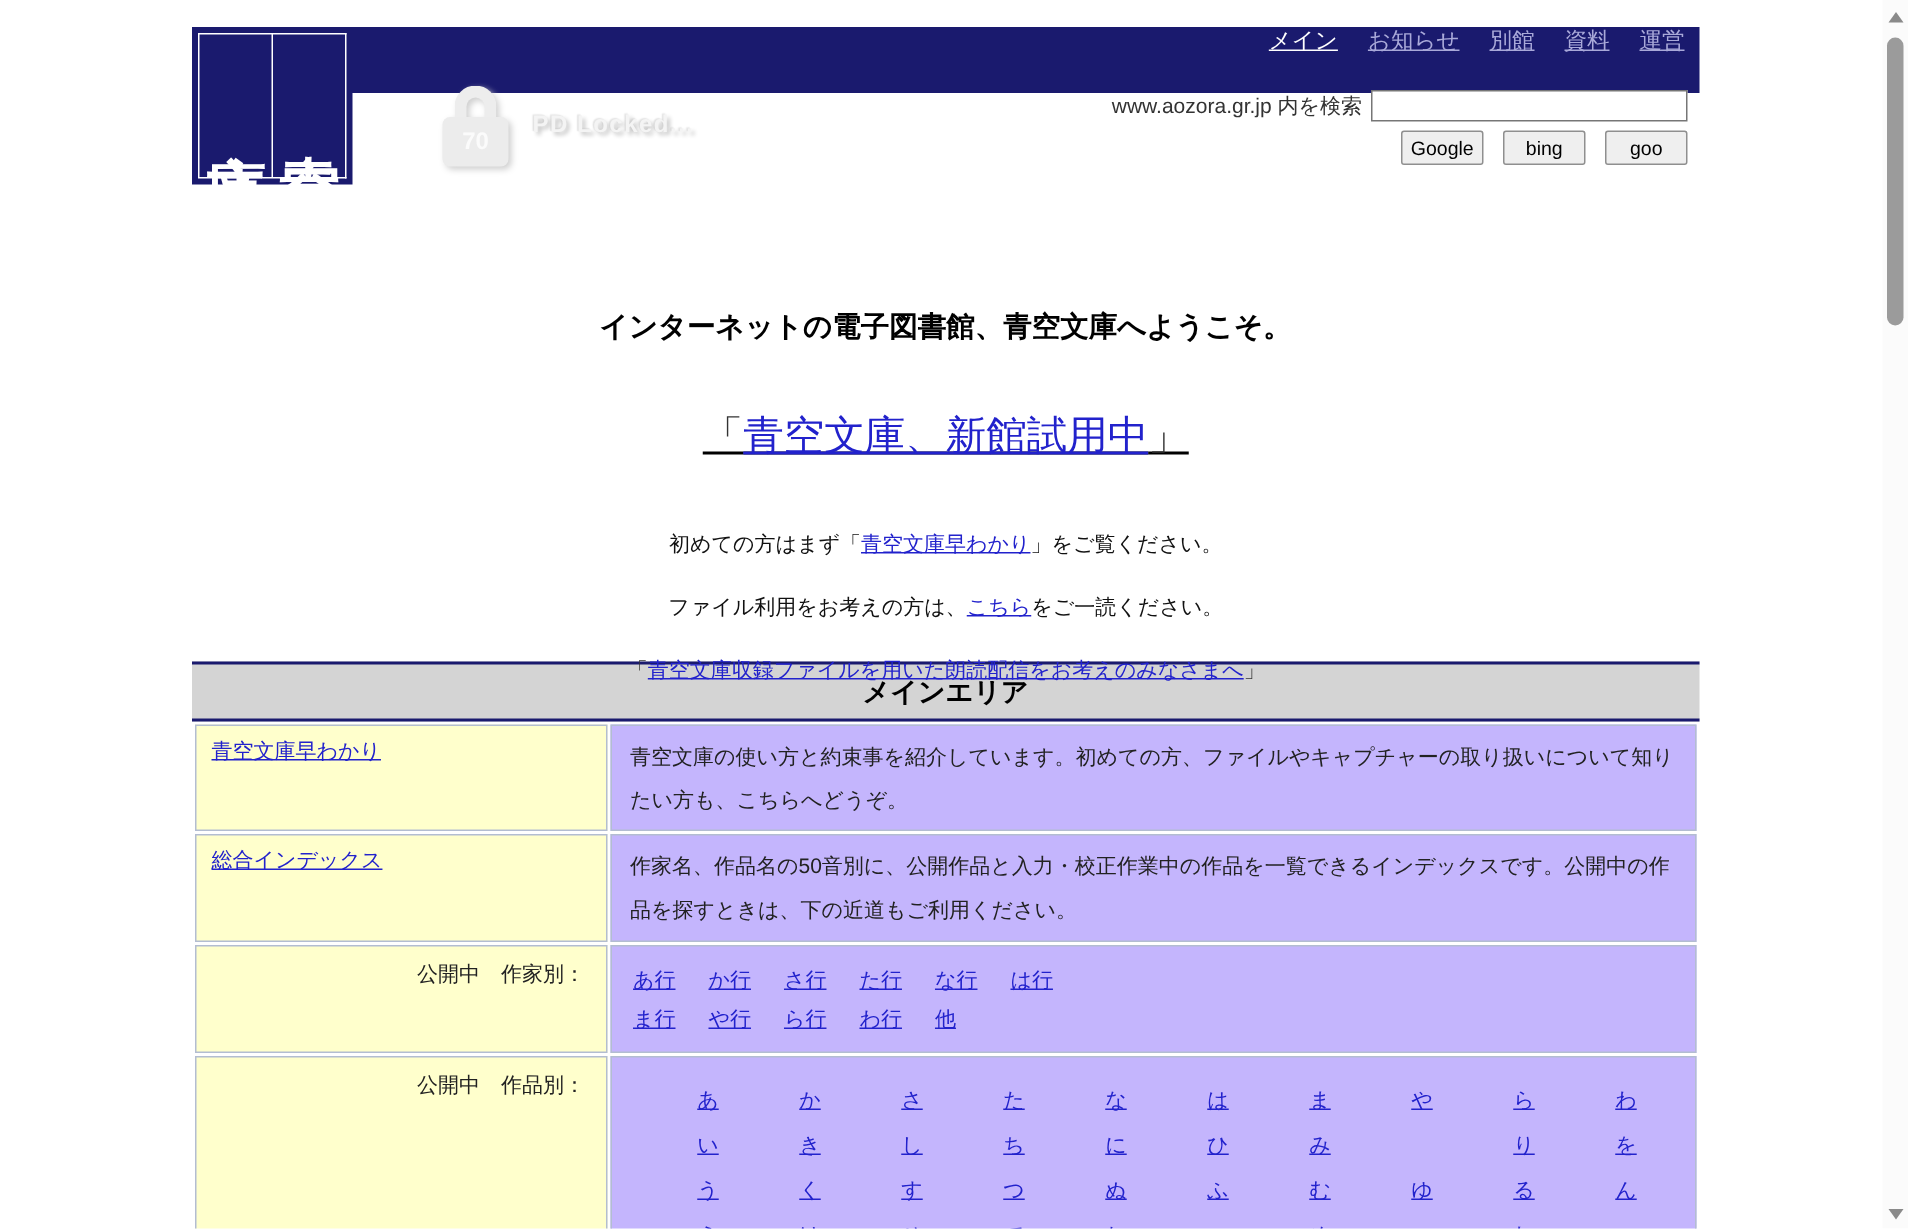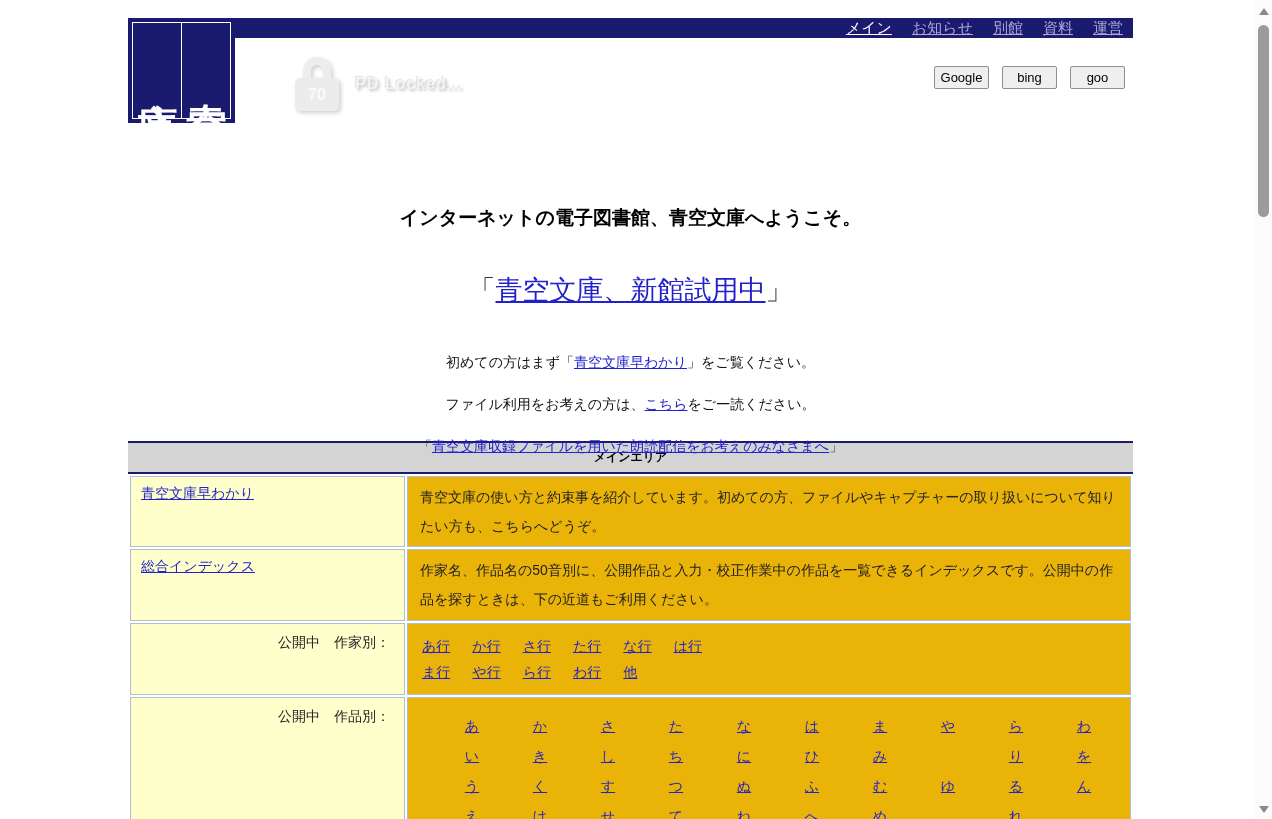--- a/index.html
+++ b/index.html
@@ -1,22 +1,22 @@
 <!DOCTYPE html>
 <html><head>
 <meta charset="utf-8">
 <style>
   * { margin:0; padding:0; box-sizing:border-box; }
   html,body { width:1272px; height:819px; overflow:hidden; background:#fff;
     font-family:"Liberation Sans", sans-serif; cursor:default; }
   .page { position:relative; width:1272px; height:819px; }
 
   
-  .topbar { position:absolute; left:128px; top:18px; width:1005px; height:20px;
-    background:#1a1a6e; display:flex; align-items:center; justify-content:flex-end;
+  .topbar { position:absolute; left:128px; top:18px; width:1005px; height:44px;
+    background:#1a1a6e; display:flex; justify-content:flex-end;
     padding-right:10px; z-index:2; }
   .nav-link { color:#a9a9d9; text-decoration:underline; font-size:15px; margin-left:20px; }
   .nav-link.active { color:#ffffff; }
 
   
   .logo { position:absolute; left:128px; top:18px; width:107px; height:105px;
     background:#1a1a6e; padding:4px; z-index:3; }
   .logo-inner { width:100%; height:100%; display:flex; flex-direction:row; }
   .logo-col { flex:1; border:1px solid #fff; writing-mode:vertical-rl; text-orientation:upright;
     color:#fff; font-family:"Liberation Serif", serif; font-weight:bold; font-size:40px;
@@ -41,36 +41,36 @@
   .search-label { font-size:14px; color:#333; margin-right:6px; white-space:nowrap; }
   .search-input { width:211px; height:21px; border:1px solid #767676; font-size:13px; padding:0 3px; }
   .search-row2 { display:flex; justify-content:flex-end; gap:13px; margin-top:6px; }
   .sbtn { min-width:55px; padding:3px 0; font-size:13px; color:#000;
     background:#efefef; border:1px solid #8f8f8f; border-radius:2px;
     font-family:"Liberation Sans", sans-serif; }
 
   
   .content-center { position:absolute; left:128px; width:1005px; text-align:center; z-index:2;margin-top:48px; }
   .welcome { top:157px; font-size:19px; font-weight:bold; color:#000; }
-  .banner { top:224px; font-size:27px; }
+  .banner { top:224px; font-size:27px;text-decoration:underline; }
   .banner .bracket { color:#333; }
   .lnk { color:#2222cc; text-decoration:underline; }
   .intro { font-size:14px; color:#111; }
   .intro.p1 { top:306px; } .intro.p2 { top:348px; } .intro.p3 { top:390px; }
   .intro .bracket { color:#333; }
 
   
   .main-table { position:absolute; left:128px; top:441px; width:1005px; z-index:1; }
   .tbl-header { background:#d4d4d4; border-top:2px solid #1a1a6e; border-bottom:2px solid #1a1a6e;
-    text-align:center; font-size:12px; font-weight:bold; color:#000; padding:6px 0; }
+    text-align:center; font-size:18px; font-weight:bold; color:#000; padding:6px 0; }
   .tbl { display:table; width:100%; border-collapse:separate; border-spacing:2px; }
   .tr { display:table-row; }
   .td { display:table-cell; border:1px solid #b3bdd1; font-size:14px; vertical-align:top; }
   .td.cl { background:#ffffcc; width:301px; padding:8px 10px; }
-  .td.cr { background:#eab308; padding:6px 12px; line-height:2.05; color:#222; }
+  .td.cr { background:#c4b5fd; padding:6px 12px; line-height:2.05; color:#222; }
   .td.cl.lbl { text-align:right; padding:10px 14px 8px 10px; color:#222; }
   .gyo-line a { margin-right:22px; font-size:14px; }
   .gyo-lines { padding:4px 0 2px 2px; line-height:1.85; }
   .kana-grid { display:grid; grid-template-columns:repeat(10,68px); padding:8px 0 0 18px; }
   .kana-cell { height:30px; text-align:center; font-size:14px; }
 
   
   .mu-wm { position:absolute; left:100px; top:544px; display:flex; align-items:center;
     z-index:5; pointer-events:none; }
   .mu-blob { width:58px; height:54px; margin-right:4px; opacity:.8; position:relative;
@@ -109,20 +109,24 @@
 
   <div class="pd-wm">
     <div class="pd-lock">
       <div class="pd-shackle"></div>
       <div class="pd-body">70</div>
     </div>
     <span class="pd-text">PD Locked...</span>
   </div>
 
   <div class="search">
+    <div class="search-row1">
+      <span class="search-label">www.aozora.gr.jp 内を検索</span>
+      <input class="search-input" type="text" value="" style="">
+    </div>
     <div class="search-row2" id="search-buttons">
         <button class="sbtn">Google</button>
         <button class="sbtn">bing</button>
         <button class="sbtn">goo</button>
       </div>
   </div>
 
   <h1 class="content-center welcome">インターネットの電子図書館、青空文庫へようこそ。</h1>
 
   <div class="content-center banner">

